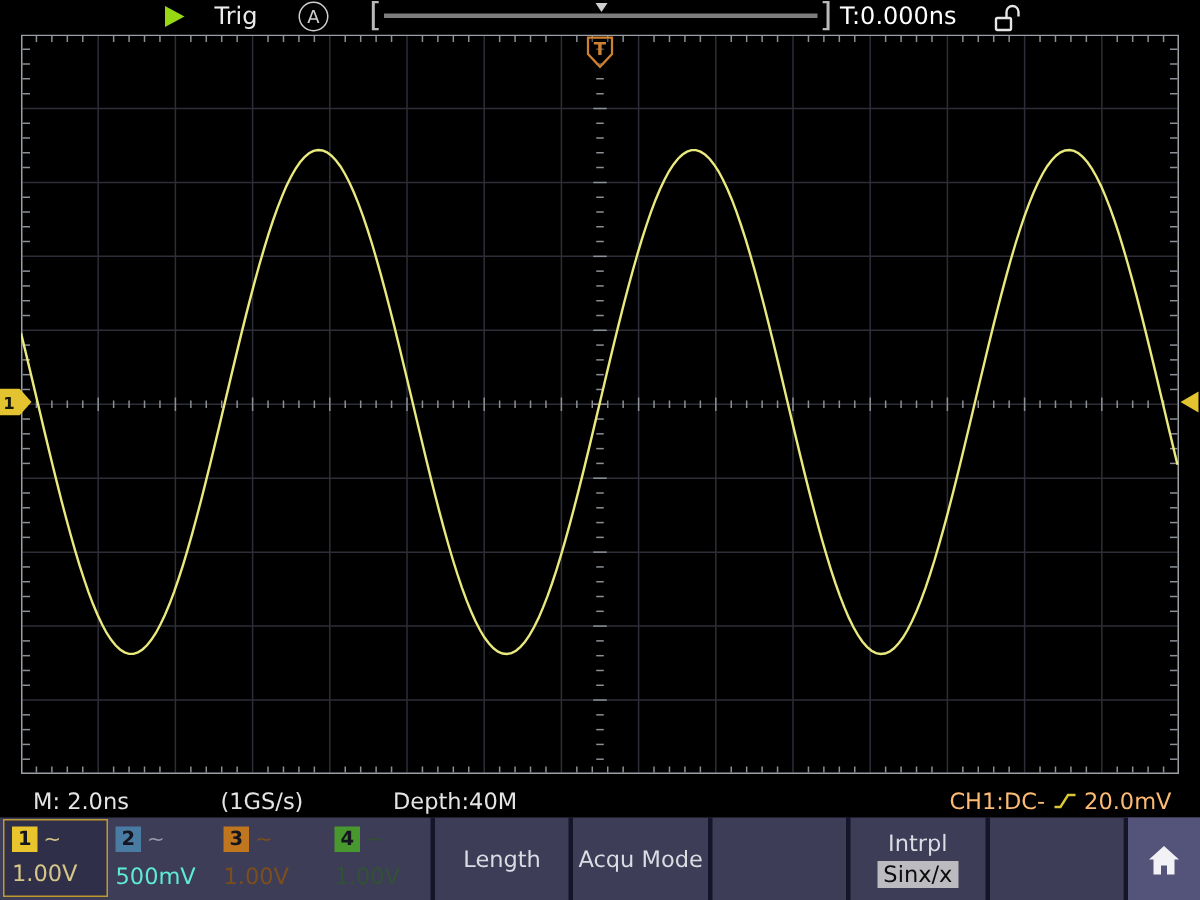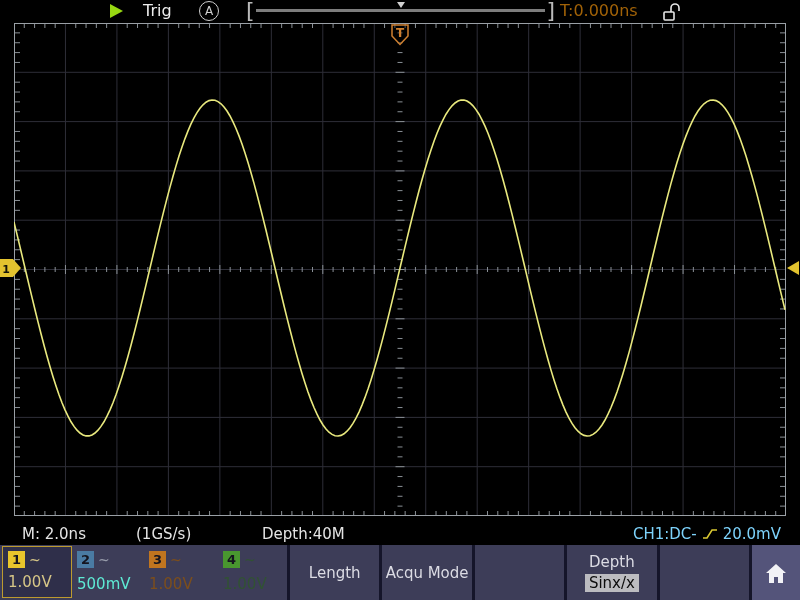--- a/index.html
+++ b/index.html
@@ -14,36 +14,36 @@
   .trig-label { position:absolute; left:143px; top:1px; font-size:16px; color:#ececec; }
   .auto-circle { position:absolute; left:199px; top:1px; width:20px; height:20px;
     border:1.5px solid #cfcfcf; border-radius:50%; color:#cfcfcf; font-size:12px;
     display:flex; align-items:center; justify-content:center; }
   .posbar { position:absolute; left:246px; top:0; width:309px; height:21px;
     display:flex; align-items:center; }
   .posbracket { font-size:22px; line-height:20px; color:#b9b9b9; font-weight:400; }
   .posline { flex:1; height:3px; background:#7d7d7d; margin:0 1px; }
   .posmarker { position:absolute; left:calc(50% - 4px); top:2px; width:0; height:0;
     border-left:4px solid transparent; border-right:4px solid transparent; border-top:6px solid #cfcfcf; }
-  .time-offset { position:absolute; left:560px; top:1px; font-size:16px; color:#a16207; }
+  .time-offset { position:absolute; left:560px; top:1px; font-size:16px; color:#ffffff; }
   .lock-icon { position:absolute; left:662px; top:2px; }
 
   
   #gridsvg { position:absolute; }
 
   .t-pos-marker { position:absolute; left:390px; top:24px; }
   .ch1-marker { position:absolute; left:0px; top:259px; }
   .trig-level-marker { position:absolute; left:786px; top:260px; }
 
   
   .statusrow { position:absolute; left:0; top:524px; width:788px; height:21px; font-size:15px; color:#e4e4e4; }
   .st-timebase { position:absolute; left:22px; top:1px; }
-  .st-rate { position:absolute; left:136px; top:1px; }
+  .st-rate { position:absolute; left:147px; top:1px; }
   .st-depth { position:absolute; left:262px; top:1px;text-align:center; }
-  .st-trig { position:absolute; right:7px; top:1px; display:flex; align-items:center; gap:5px; color:#7dd3fc; }
+  .st-trig { position:absolute; right:7px; top:1px; display:flex; align-items:center; gap:5px; color:#fdba74; }
 
   
   .menubar { position:absolute; left:0; top:545px; width:800px; height:55px; display:flex; background:#3d3d58; }
   .channels { position:relative; flex:0 0 287px; }
   .ch { position:absolute; border:1px solid transparent; }
   .ch.selected { border:1px solid #bd9b2f; background:#2f2f4a; }
   .ch1 { left:2px; top:1px; width:70px; height:52px; padding:4px 5px; }
   .ch2 { left:76px; top:5px; } .ch3 { left:148px; top:5px; } .ch4 { left:222px; top:5px; }
   .chrow { display:flex; align-items:center; }
   .chsq { width:17px; height:17px; font-size:13px; font-weight:bold; color:#15151f;
@@ -491,21 +491,21 @@
     <div class="menu-section">
       <span class="menu-label">Length</span>
     </div>
     <div class="menu-section">
       <span class="menu-label">Acqu Mode</span>
     </div>
     <div class="menu-section">
       <span class="menu-label"></span>
     </div>
     <div class="menu-section">
-      <span class="menu-label">Depth</span>
+      <span class="menu-label">Intrpl</span>
       <span class="chip">Sinx/x</span>
     </div>
     <div class="menu-section">
       <span class="menu-label"></span>
     </div>
     <div class="home-section">
       <svg width="24" height="22" viewBox="0 0 24 22">
         <path d="M12 2 L22 11 H19 V21 H14 V15 H10 V21 H5 V11 H2 Z" fill="#f2f2f6"></path>
       </svg>
     </div>

